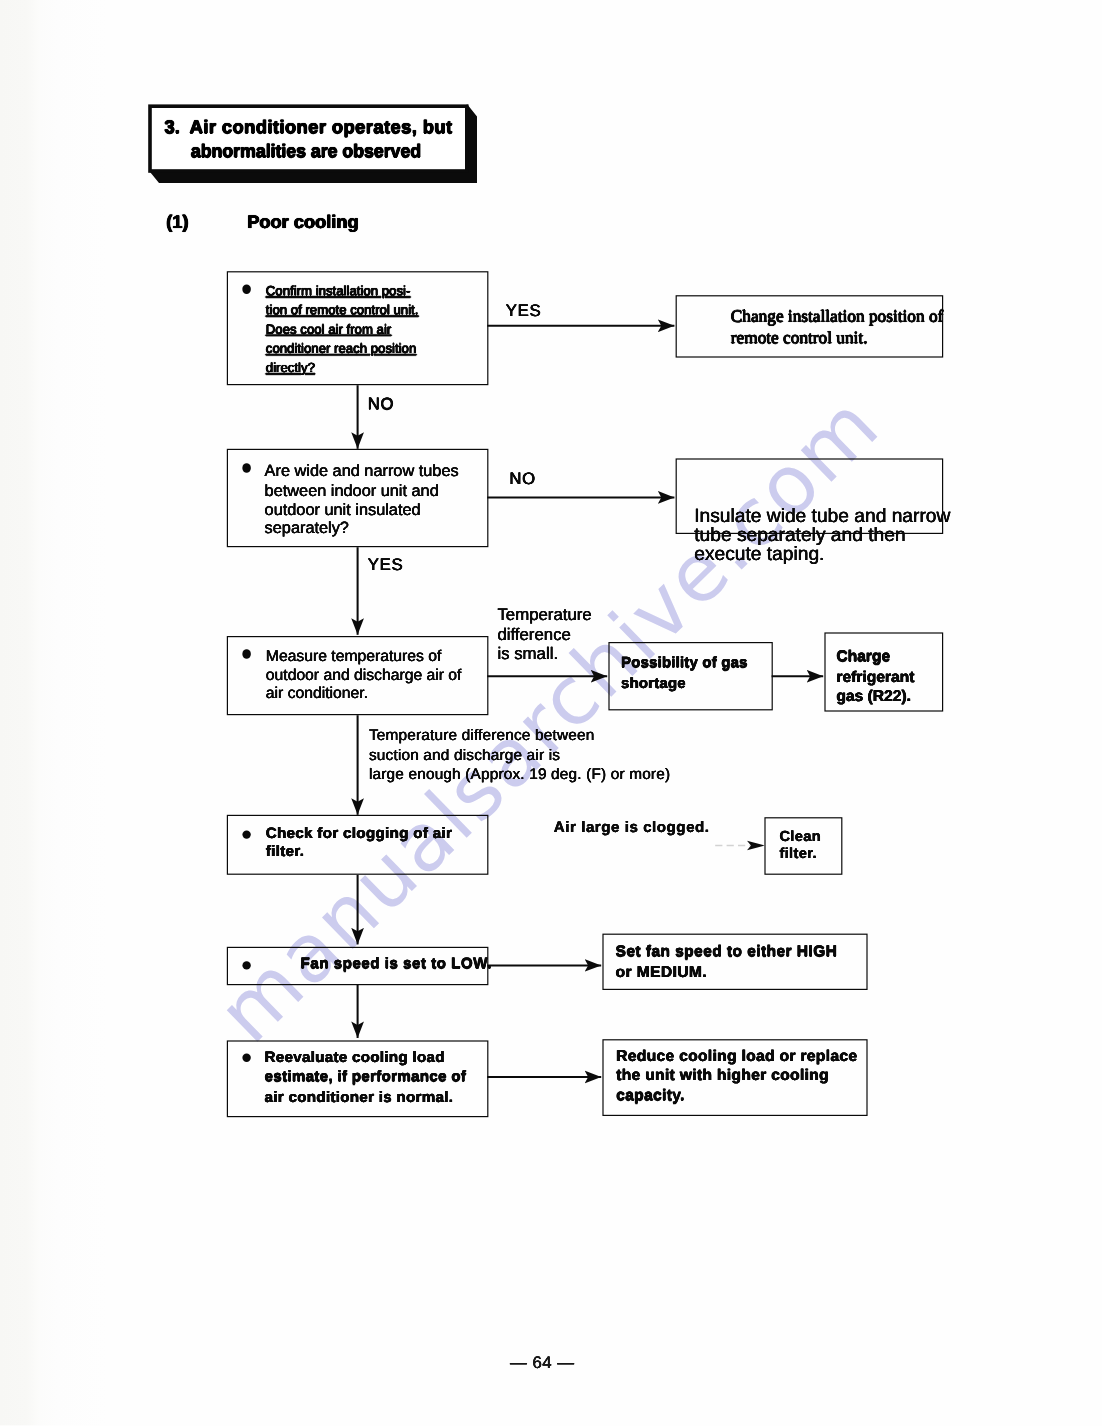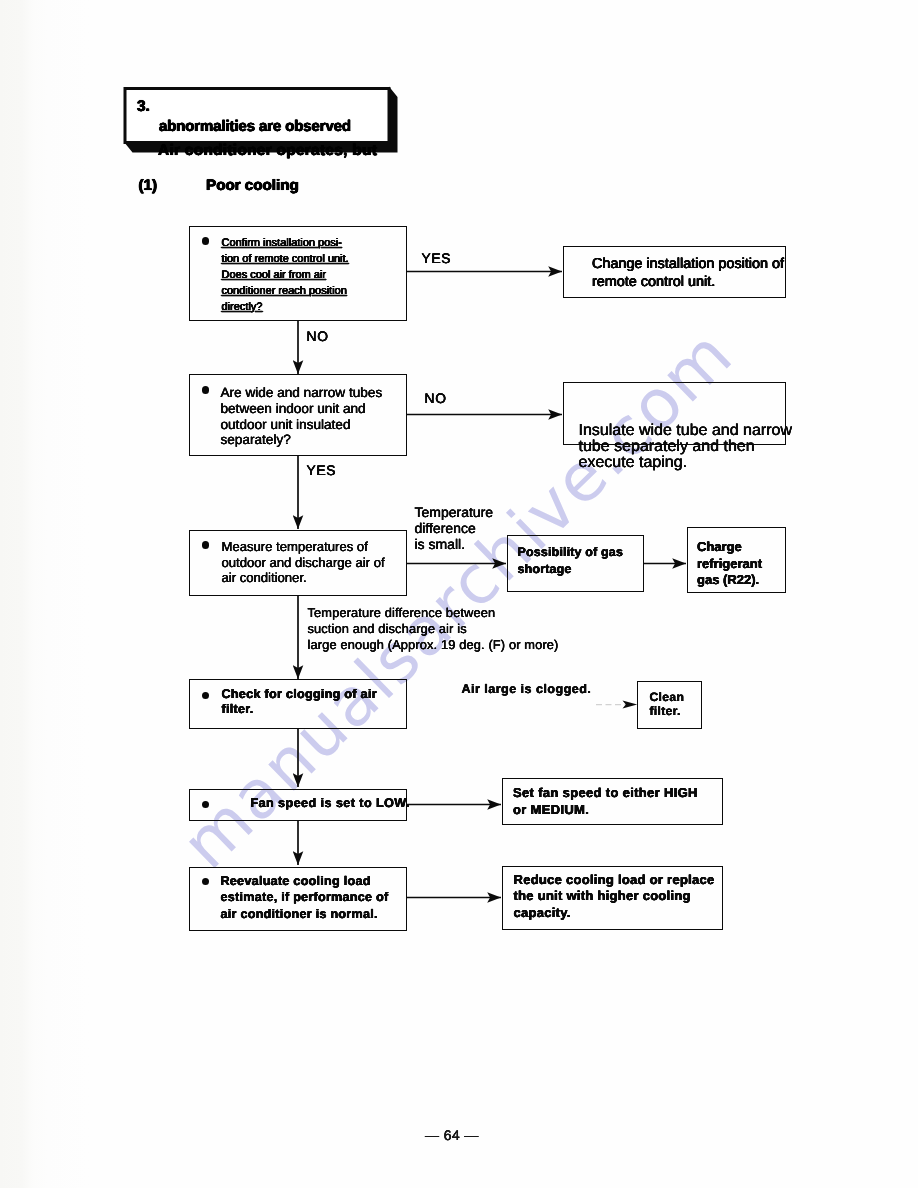--- a/index.html
+++ b/index.html
@@ -51,21 +51,21 @@
   <div class="wm" style="left:167px;top:828px;font-size:67px;transform:rotate(-44.3deg);transform-origin:0 0;">manualsarchive.com</div>
 
   <div class="hdrbox" style="left:0px;top:0px;width:918px;height:200px;">
     <svg width="918" height="200" style="position:absolute;left:0;top:0;">
 
       <path fill="#0b0b0b" d="M124,142 L132.5,152.5 L397.5,152.5 L397.5,97 L389,86.5 L389,142 Z"></path>
 
       <rect x="125" y="88.5" width="264" height="54" fill="#ffffff" stroke="#0b0b0b" stroke-width="3"></rect>
     </svg>
     <div class="hdrtext inkh" style="left:137px;top:97.5px;font-size:15.4px;">3.</div>
-    <div class="hdrtext inkh" style="left:158px;top:97.5px;font-size:15.4px;letter-spacing:.3px;margin-top:44px;">Air conditioner operates, but</div>
+    <div class="hdrtext inkh" style="left:158px;top:97.5px;font-size:15.4px;letter-spacing:.3px;">Air conditioner operates, but</div>
     <div class="hdrtext inkh" style="left:158.5px;top:117.5px;font-size:15.4px;letter-spacing:-.05px;transform:scaleX(.965);transform-origin:0 50%;">abnormalities are observed</div>
   </div>
 
   <div class="sect inkh" style="left:138.5px;top:177px;font-size:15.2px;">(1)</div>
   <div class="sect inkh" style="left:170px;top:177px;font-size:15.2px;padding-left:36px;">Poor cooling</div>
 
   <svg class="abs" id="flow-svg" width="918" height="1188" style="left:0;top:0;overflow:visible;">
     <defs>
       <marker id="ah" markerWidth="15" markerHeight="11" refX="13.8" refY="5.5" orient="auto" markerUnits="userSpaceOnUse">
         <path d="M0,0.2 L13.8,5.5 L0,10.8 L2.9,5.5 Z" fill="#0b0b0b"></path>
@@ -107,21 +107,21 @@
 
   <div class="box" style="left:189px;top:226px;width:217.5px;height:95px;"></div>
   <span class="bullet" style="left:201.5px;top:237px;"></span>
   <div class="btext ink" style="left:221.5px;top:234.5px;font-size:11px;line-height:16.1px;text-decoration:underline;">Confirm installation posi-
 tion of remote control unit.
 Does cool air from air
 conditioner reach position
 directly?</div>
 
   <div class="box" style="left:562.5px;top:246px;width:223px;height:52px;"></div>
-  <div class="btext ink" style="left:592px;top:256px;font-size:14.4px;line-height:17.8px;">Change installation position of
+  <div class="btext ink" style="left:609px;top:256px;font-size:14.4px;line-height:17.8px;font-family:Liberation Serif, serif;">Change installation position of
 remote control unit.</div>
 
   <div class="box" style="left:189px;top:374px;width:217.5px;height:82px;"></div>
   <span class="bullet" style="left:201.5px;top:386px;"></span>
   <div class="btext inkl" style="left:220.5px;top:385px;font-size:13.6px;line-height:15.8px;">Are wide and narrow tubes
 between indoor unit and
 outdoor unit insulated
 separately?</div>
 
   <div class="box" style="left:562.5px;top:382px;width:223px;height:63px;"></div>

